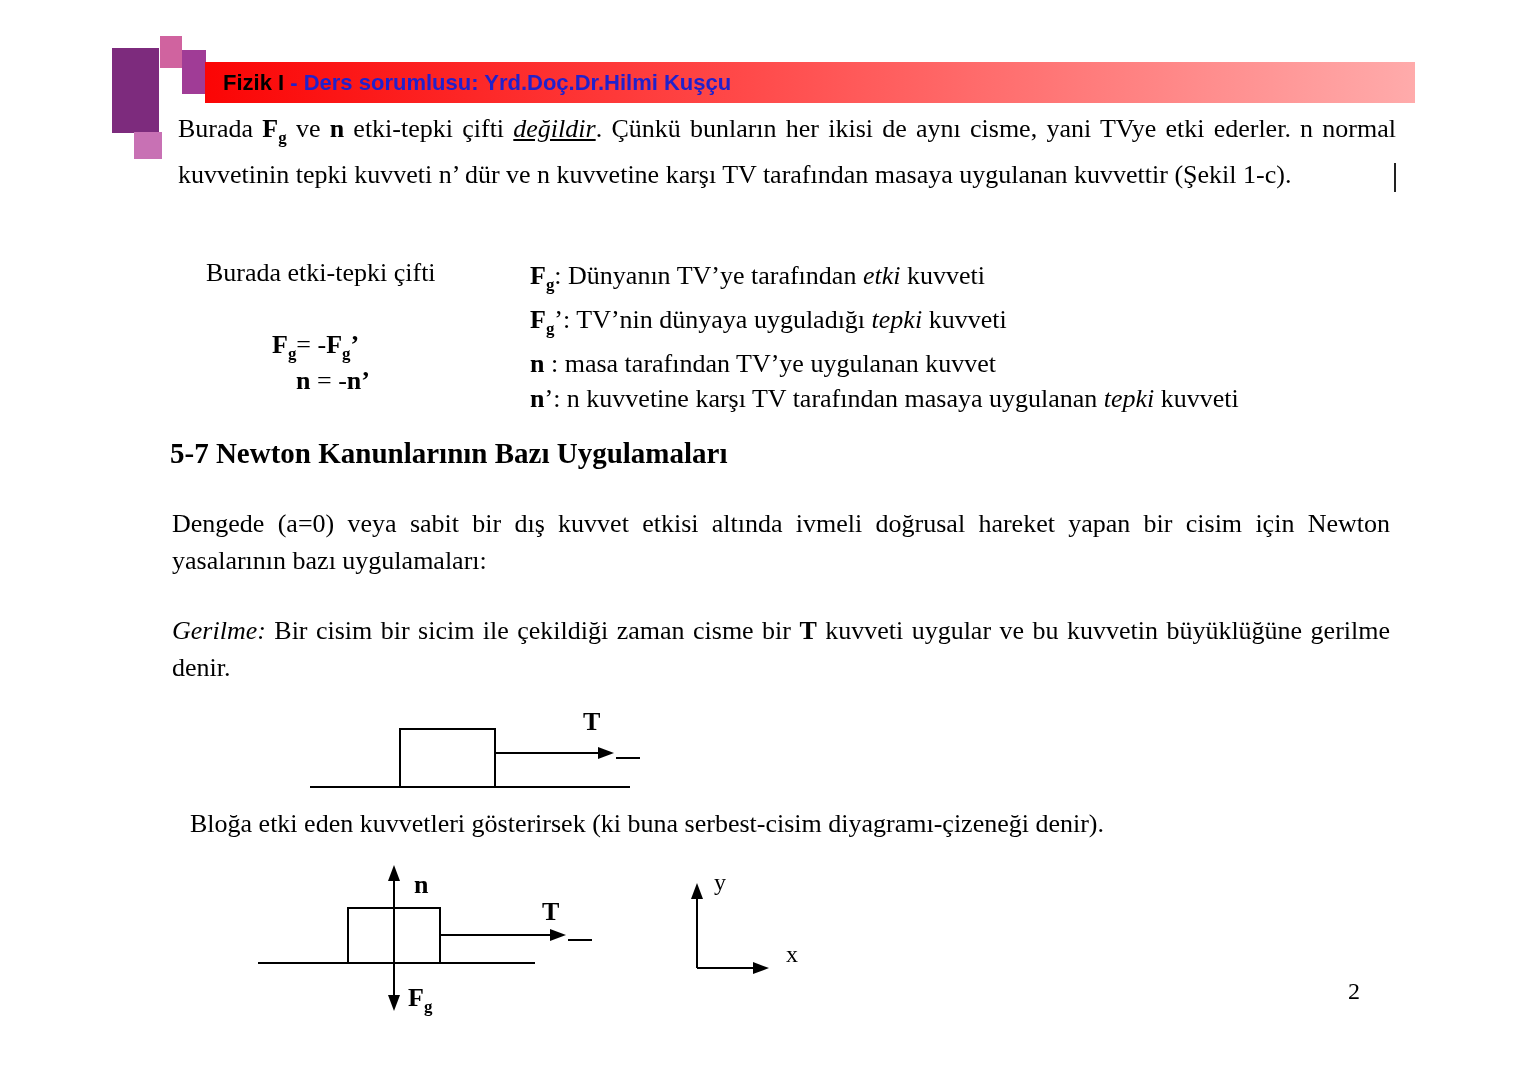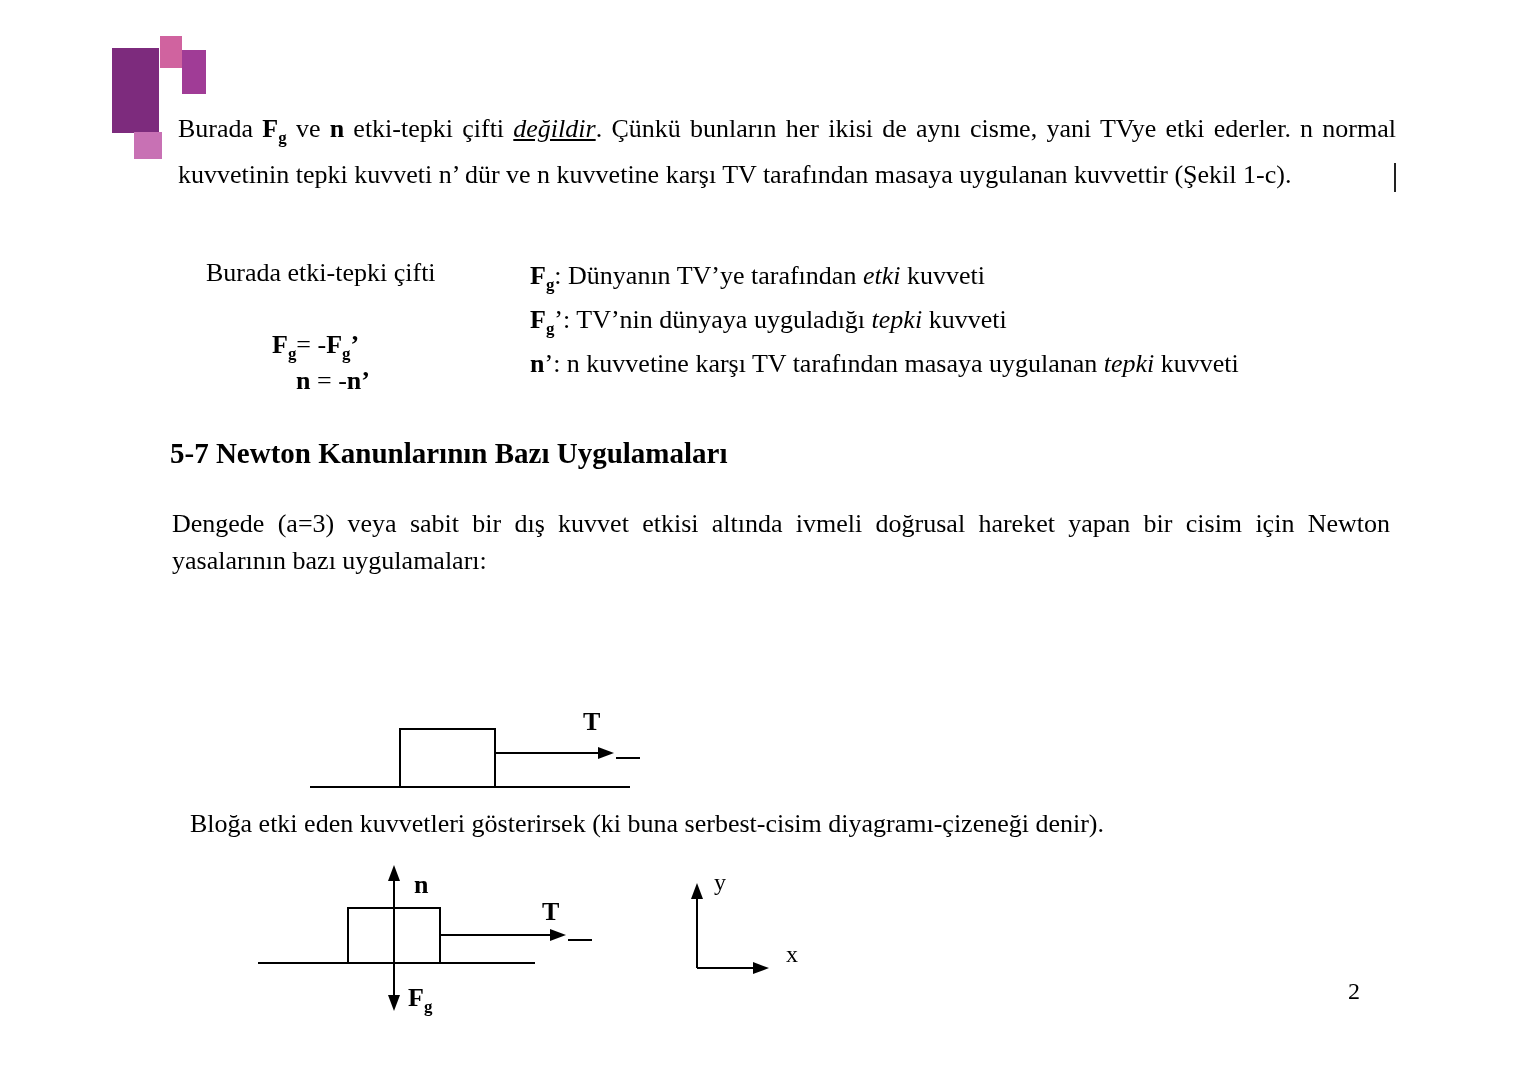--- a/index.html
+++ b/index.html
@@ -55,38 +55,44 @@
 </head>
 <body>
 
 <div class="slide">
 
   <div class="sq sq1"></div>
   <div class="sq sq2"></div>
   <div class="sq sq3"></div>
   <div class="sq sq4"></div>
 
+  <div class="header-bar">
+    <span class="course">Fizik I</span>
+      <span class="instructor"> - Ders sorumlusu: Yrd.Doç.Dr.Hilmi Kuşçu</span>
+  </div>
 
   <div class="stray-mark"></div>
 
   <div class="para p1"><span>Burada </span><span style="font-weight: bold;">F</span><span style="font-weight: bold; vertical-align: sub; font-size: 0.65em;">g</span><span> ve </span><span style="font-weight: bold;">n</span><span> etki-tepki çifti </span><span style="font-style: italic; text-decoration: underline;">değildir</span><span>. Çünkü bunların her ikisi de aynı cisme, yani TVye etki ederler.  n normal kuvvetinin tepki kuvveti n’ dür ve n kuvvetine karşı TV tarafından masaya uygulanan kuvvettir (Şekil 1-c).</span></div>
 
   <div class="pair-intro">Burada etki-tepki çifti</div>
   <div class="eq eq1"><span style="font-weight: bold;">F</span><span style="font-weight: bold; vertical-align: sub; font-size: 0.65em;">g</span><span>= -</span><span style="font-weight: bold;">F</span><span style="font-weight: bold; vertical-align: sub; font-size: 0.65em;">g</span><span style="font-weight: bold;">’</span></div>
   <div class="eq eq2"><span style="font-weight: bold;">n</span><span> = -</span><span style="font-weight: bold;">n</span><span style="font-weight: bold;">’</span></div>
   <div class="defs">
     <div><span style="font-weight: bold;">F</span><span style="font-weight: bold; vertical-align: sub; font-size: 0.65em;">g</span><span>: Dünyanın TV’ye tarafından </span><span style="font-style: italic;">etki</span><span> kuvveti</span></div>
     <div><span style="font-weight: bold;">F</span><span style="font-weight: bold; vertical-align: sub; font-size: 0.65em;">g</span><span>’: TV’nin dünyaya uyguladığı </span><span style="font-style: italic;">tepki</span><span> kuvveti</span></div>
+    <div><span style="font-weight: bold;">n</span><span> : masa tarafından TV’ye uygulanan kuvvet</span></div>
     <div><span style="font-weight: bold;">n</span><span>’: n kuvvetine karşı TV tarafından masaya uygulanan </span><span style="font-style: italic;">tepki</span><span> kuvveti</span></div>
   </div>
 
   <div class="heading">5-7 Newton Kanunlarının Bazı Uygulamaları</div>
 
-  <div class="para p2">Dengede (a=3) veya sabit bir dış kuvvet etkisi altında ivmeli doğrusal hareket yapan bir cisim için Newton yasalarının bazı uygulamaları:</div>
+  <div class="para p2">Dengede (a=0) veya sabit bir dış kuvvet etkisi altında ivmeli doğrusal hareket yapan bir cisim için Newton yasalarının bazı uygulamaları:</div>
 
+  <div class="para p3"><span style="font-style: italic;">Gerilme:</span><span> Bir cisim bir sicim ile çekildiği zaman cisme bir </span><span style="font-weight: bold;">T</span><span> kuvveti uygular ve bu kuvvetin büyüklüğüne gerilme denir.</span></div>
 
   <div class="diagram diag1">
     <svg width="360" height="95">
       <line x1="10" y1="82" x2="330" y2="82"></line>
       <rect x="100" y="24" width="95" height="58"></rect>
       <g>
         <line x1="195" y1="48" x2="298" y2="48"></line>
         <polygon points="298,42 314,48 298,54"></polygon>
         <line x1="316" y1="53" x2="340" y2="53"></line>
       </g>

